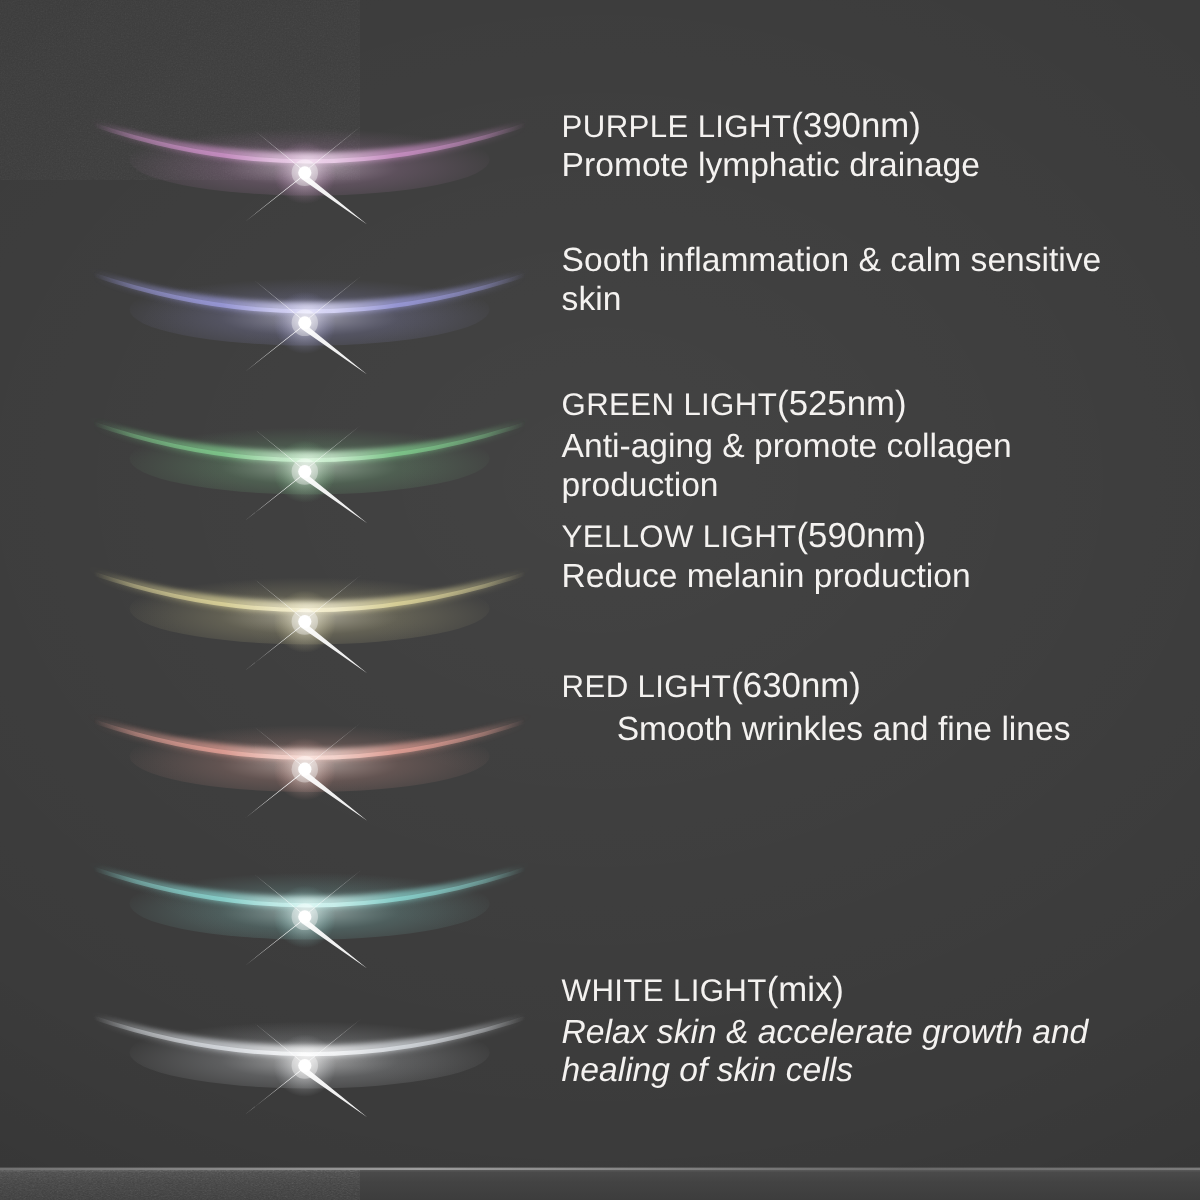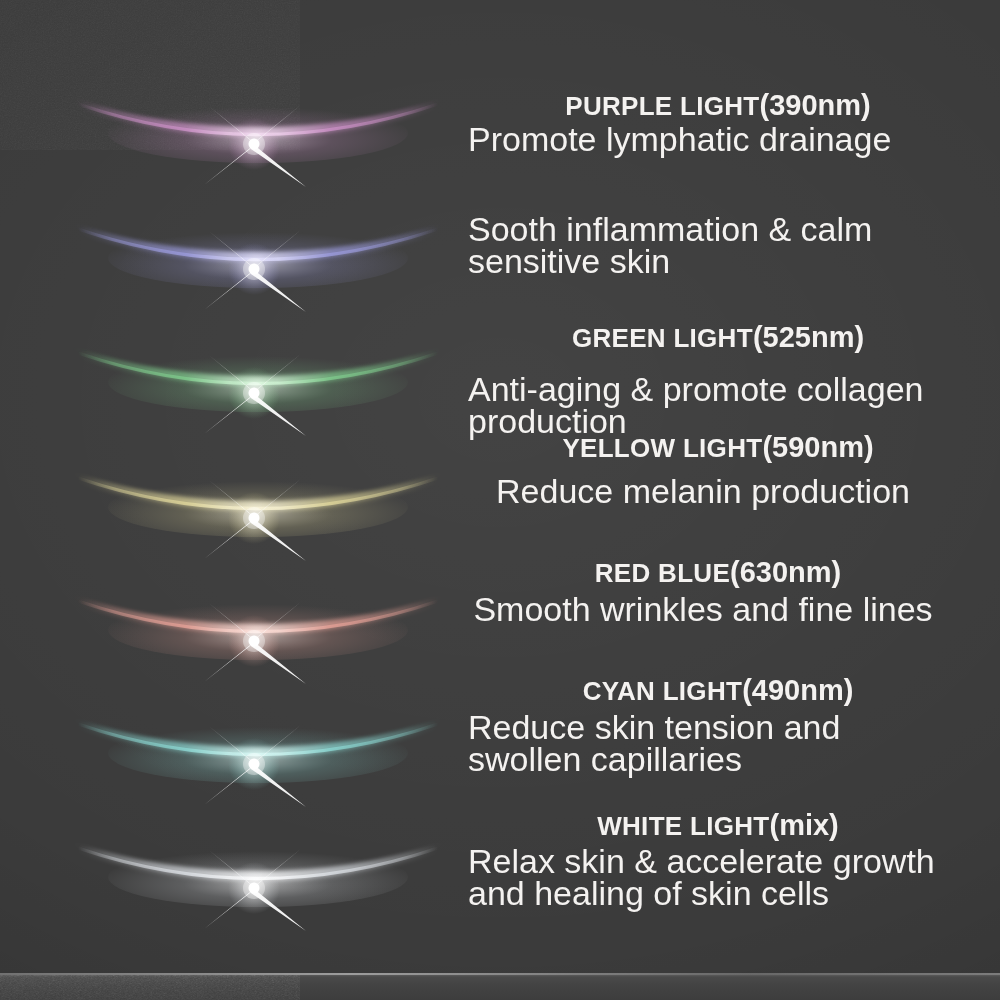--- a/index.html
+++ b/index.html
@@ -75,30 +75,29 @@
     position: absolute;
     left: 468px;
     width: 500px;
     color: #f2f0ee;
   }
   .light-title {
     font-size: 26px;
     letter-spacing: .3px;
     line-height: 30px;
     white-space: nowrap;
-    font-weight: 700;
+    font-weight: 400;
     color: #f4f2f0;
-    text-align: center;
   }
   .light-title .nm {
     font-size: 29px;
     letter-spacing: 0;
   }
   .light-desc {
-    font-size: 34px;
+    font-size: 28px;
     line-height: 32px;
     font-weight: 400;
     color: #f4f2f0;
     max-width: 470px;
   }
 </style>
 </head>
 <body>
 
 <div id="page">
@@ -510,35 +509,31 @@
       </filter>
       <rect width="100%" height="100%" filter="url(#floorgrain)"></rect>
     </svg>
   </div>
 
 <div class="text-block" style="top: 90px;">
       <div class="light-title"><span>PURPLE LIGHT</span><span class="nm">(390nm)</span></div>
       <div class="light-desc" style="margin-top: 2px;">Promote lymphatic drainage</div>
     </div>
     <div class="text-block" style="top: 199px;">
-      <div class="light-desc" style="margin-top: 14px;">Sooth inflammation &amp; calm sensitive skin</div>
+      <div class="light-desc" style="margin-top: 2px;">Sooth inflammation &amp; calm sensitive skin</div>
     </div>
     <div class="text-block" style="top: 322px;">
       <div class="light-title"><span>GREEN LIGHT</span><span class="nm">(525nm)</span></div>
-      <div class="light-desc" style="margin-top: 20px;">Anti-aging &amp; promote collagen production</div>
+      <div class="light-desc" style="margin-top: 4px;">Anti-aging &amp; promote collagen production</div>
     </div>
     <div class="text-block" style="top: 432px;">
       <div class="light-title"><span>YELLOW LIGHT</span><span class="nm">(590nm)</span></div>
-      <div class="light-desc" style="margin-top: 12px; text-align: center;">Reduce melanin production</div>
+      <div class="light-desc" style="margin-top: 2px;">Reduce melanin production</div>
     </div>
     <div class="text-block" style="top: 557px;">
-      <div class="light-title"><span>RED BLUE</span><span class="nm">(630nm)</span></div>
+      <div class="light-title"><span>RED LIGHT</span><span class="nm">(630nm)</span></div>
       <div class="light-desc" style="margin-top: 5px; text-align: center;">Smooth wrinkles and fine lines</div>
-    </div>
-    <div class="text-block" style="top: 675px;">
-      <div class="light-title"><span>CYAN LIGHT</span><span class="nm">(490nm)</span></div>
-      <div class="light-desc" style="margin-top: 5px;">Reduce skin tension and swollen capillaries</div>
     </div>
     <div class="text-block" style="top: 810px;">
       <div class="light-title"><span>WHITE LIGHT</span><span class="nm">(mix)</span></div>
-      <div class="light-desc" style="margin-top: 4px;">Relax skin &amp; accelerate growth and healing of skin cells</div>
+      <div class="light-desc" style="margin-top: 4px; font-style: italic;">Relax skin &amp; accelerate growth and healing of skin cells</div>
     </div>
   </div>
 
 </body></html>

